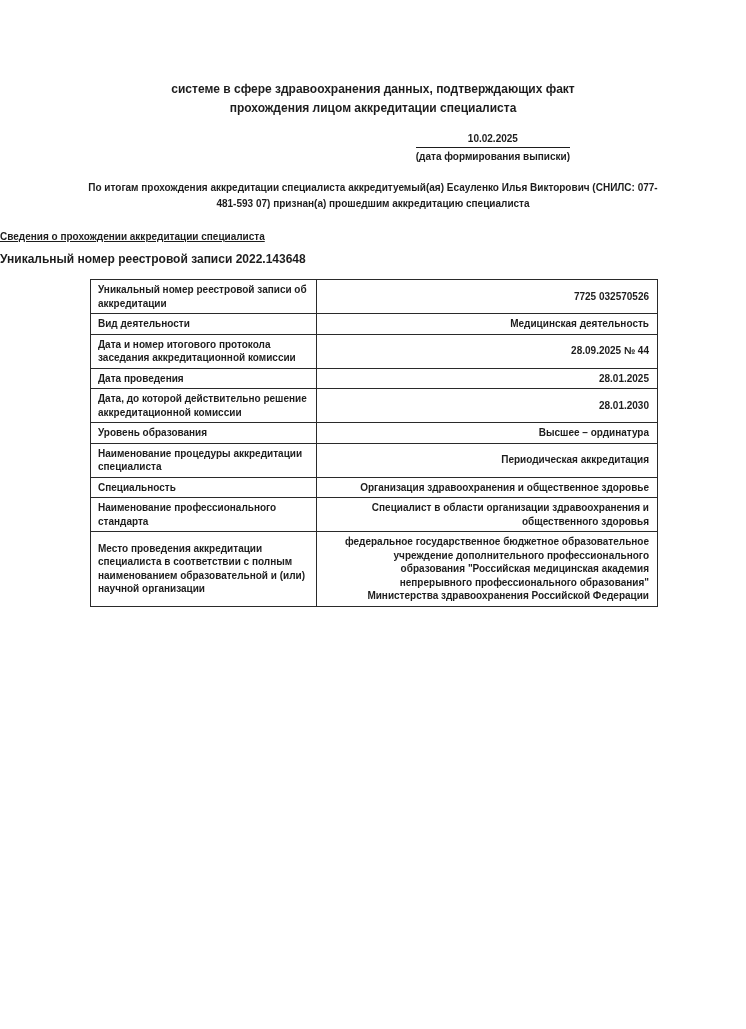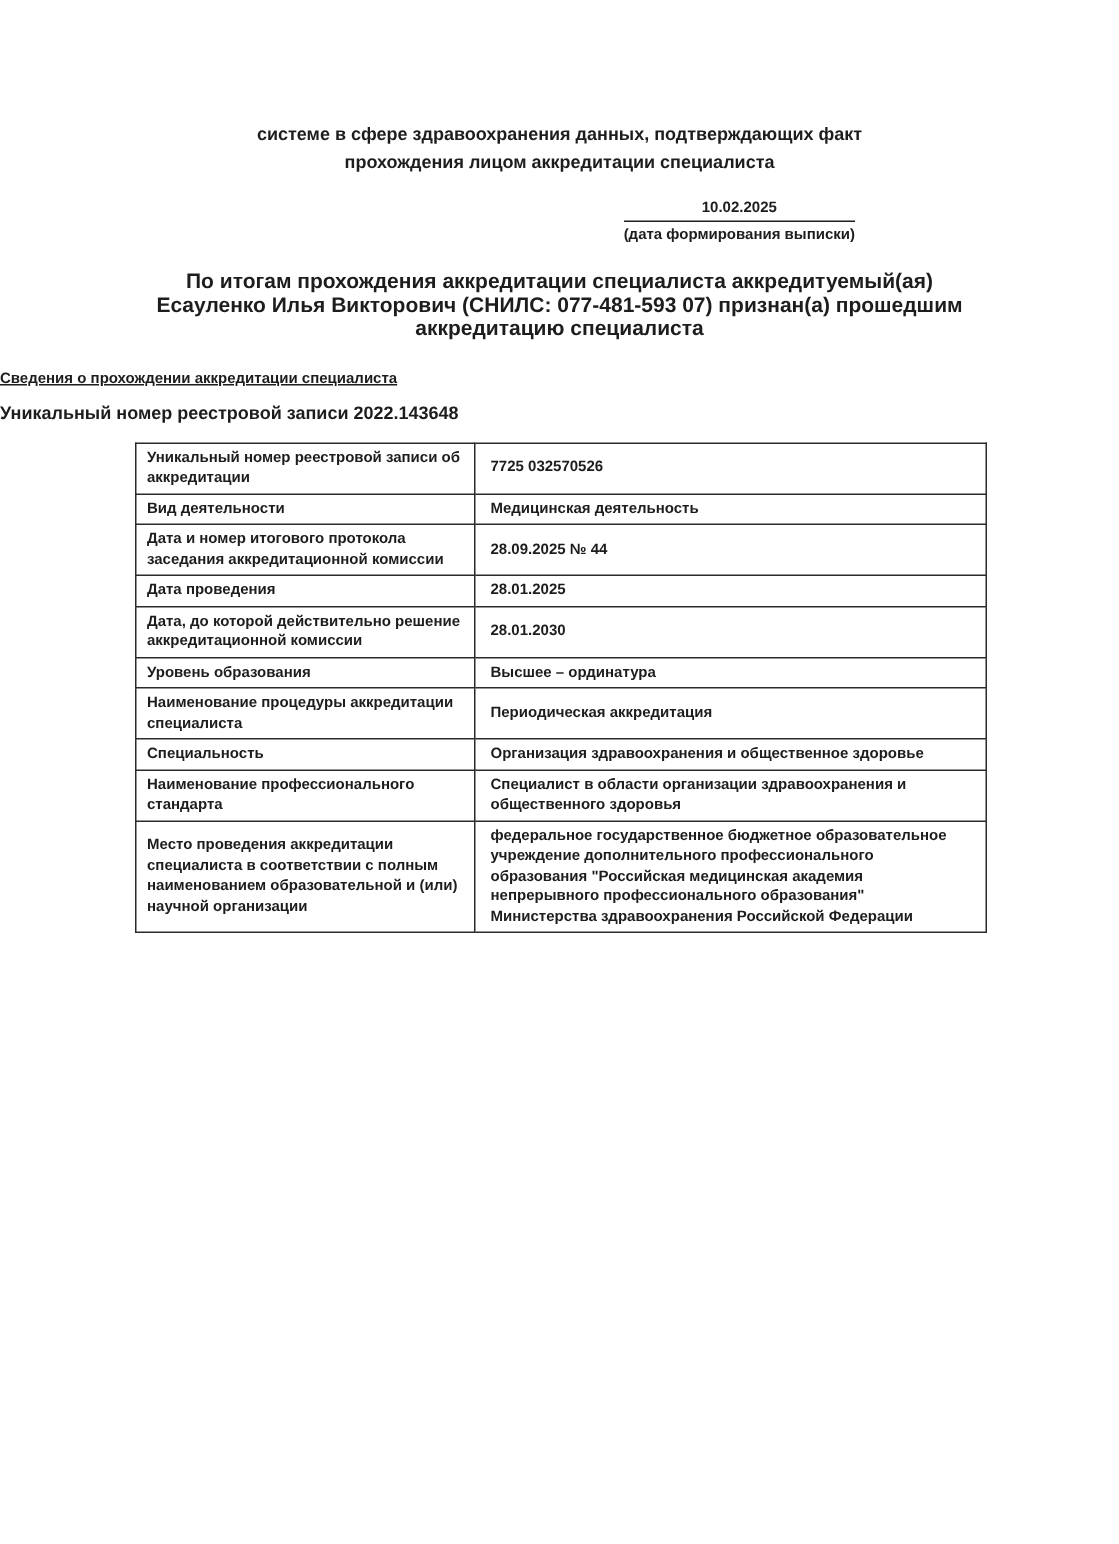--- a/index.html
+++ b/index.html
@@ -35,21 +35,21 @@
     border-bottom: 1.5px solid #1d1d1d;
     padding: 0 6px 2px 6px;
   }
   .date-caption {
     padding-top: 2px;
   }
   .intro {
     width: 570px;
     margin: 17px auto 0 auto;
     text-align: center;
-    font-size: 14px;
+    font-size: 10px;
     line-height: 15.5px;
   }
   .section-heading {
     margin-top: 19px;
     text-align: left;
     font-size: 10px;
     line-height: 13px;
     text-decoration: underline;
   }
   .record-heading {
@@ -67,20 +67,21 @@
   table.acc-table td {
     border: 1.5px solid #2a2a2a;
     font-size: 10px;
     line-height: 13.5px;
     vertical-align: middle;
     padding: 3px 8px 3px 7px;
     word-wrap: break-word;
   }
   table.acc-table td.cell-value {
     padding-left: 10px;
+    text-align: right;
   }
 </style>
 </head>
 <body>
 
 <div class="page">
 
   <div class="doc-title">
     <div>системе в сфере здравоохранения данных, подтверждающих факт</div>
     <div>прохождения лицом аккредитации специалиста</div>

